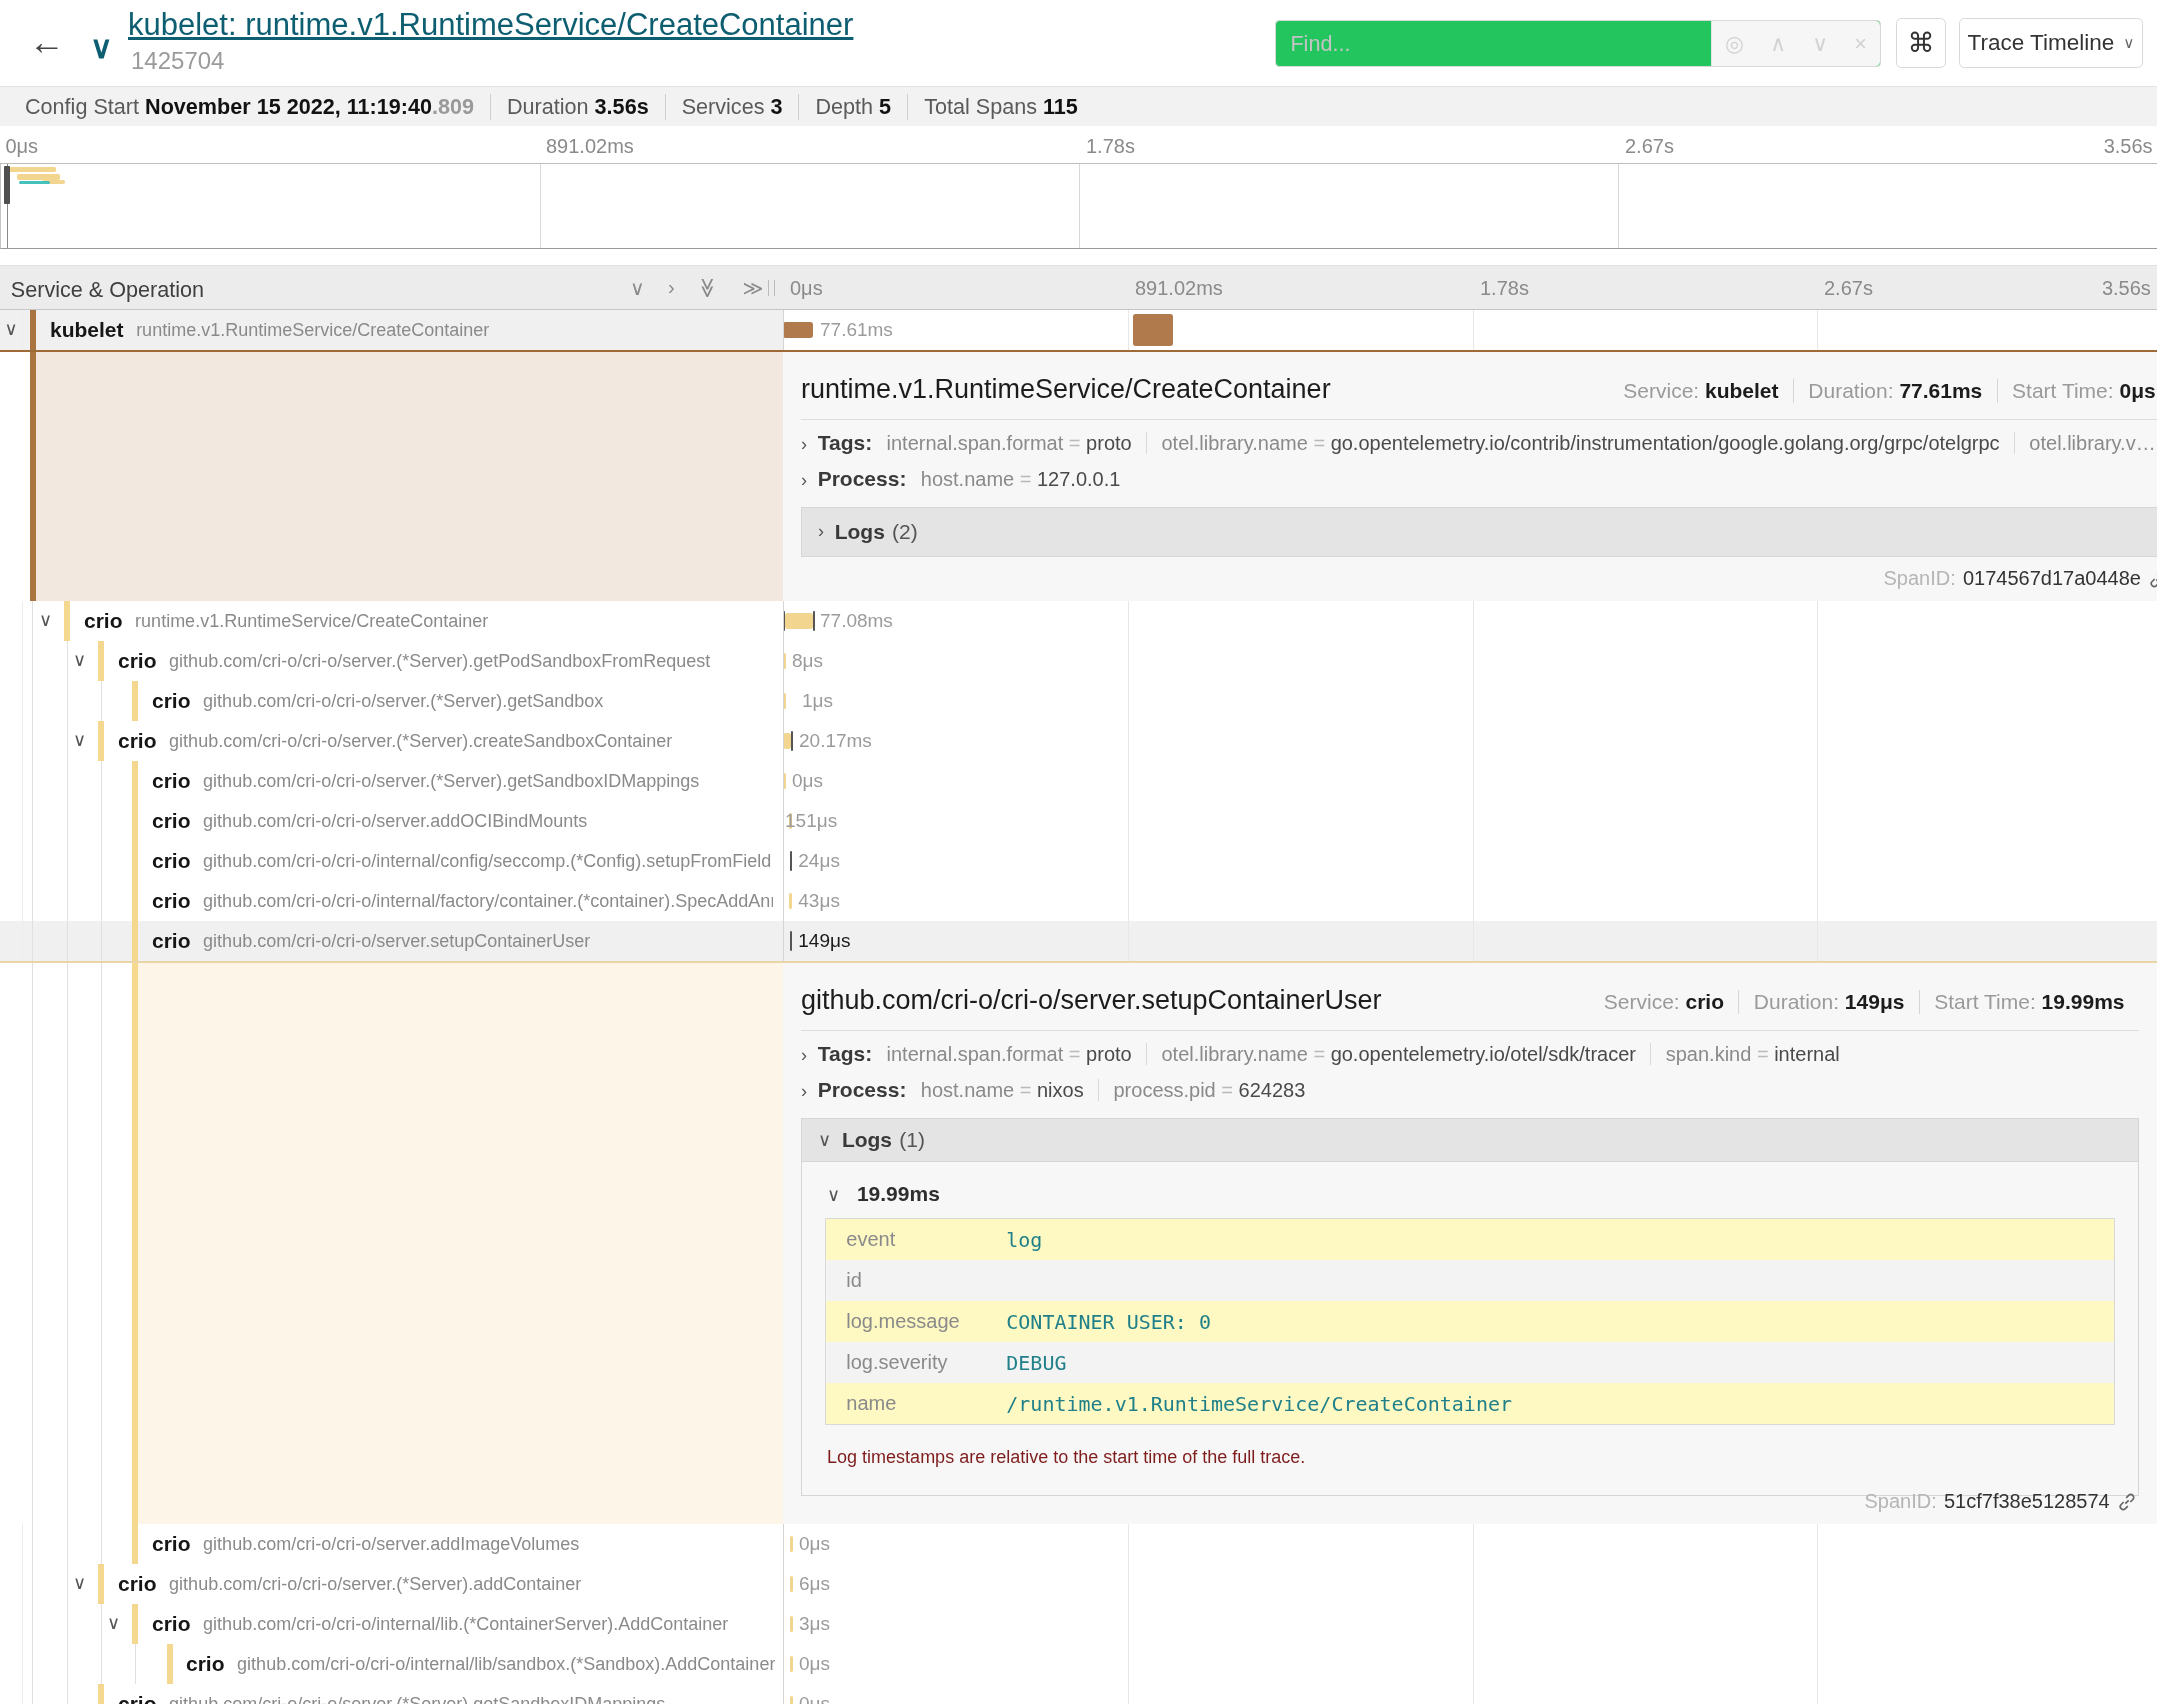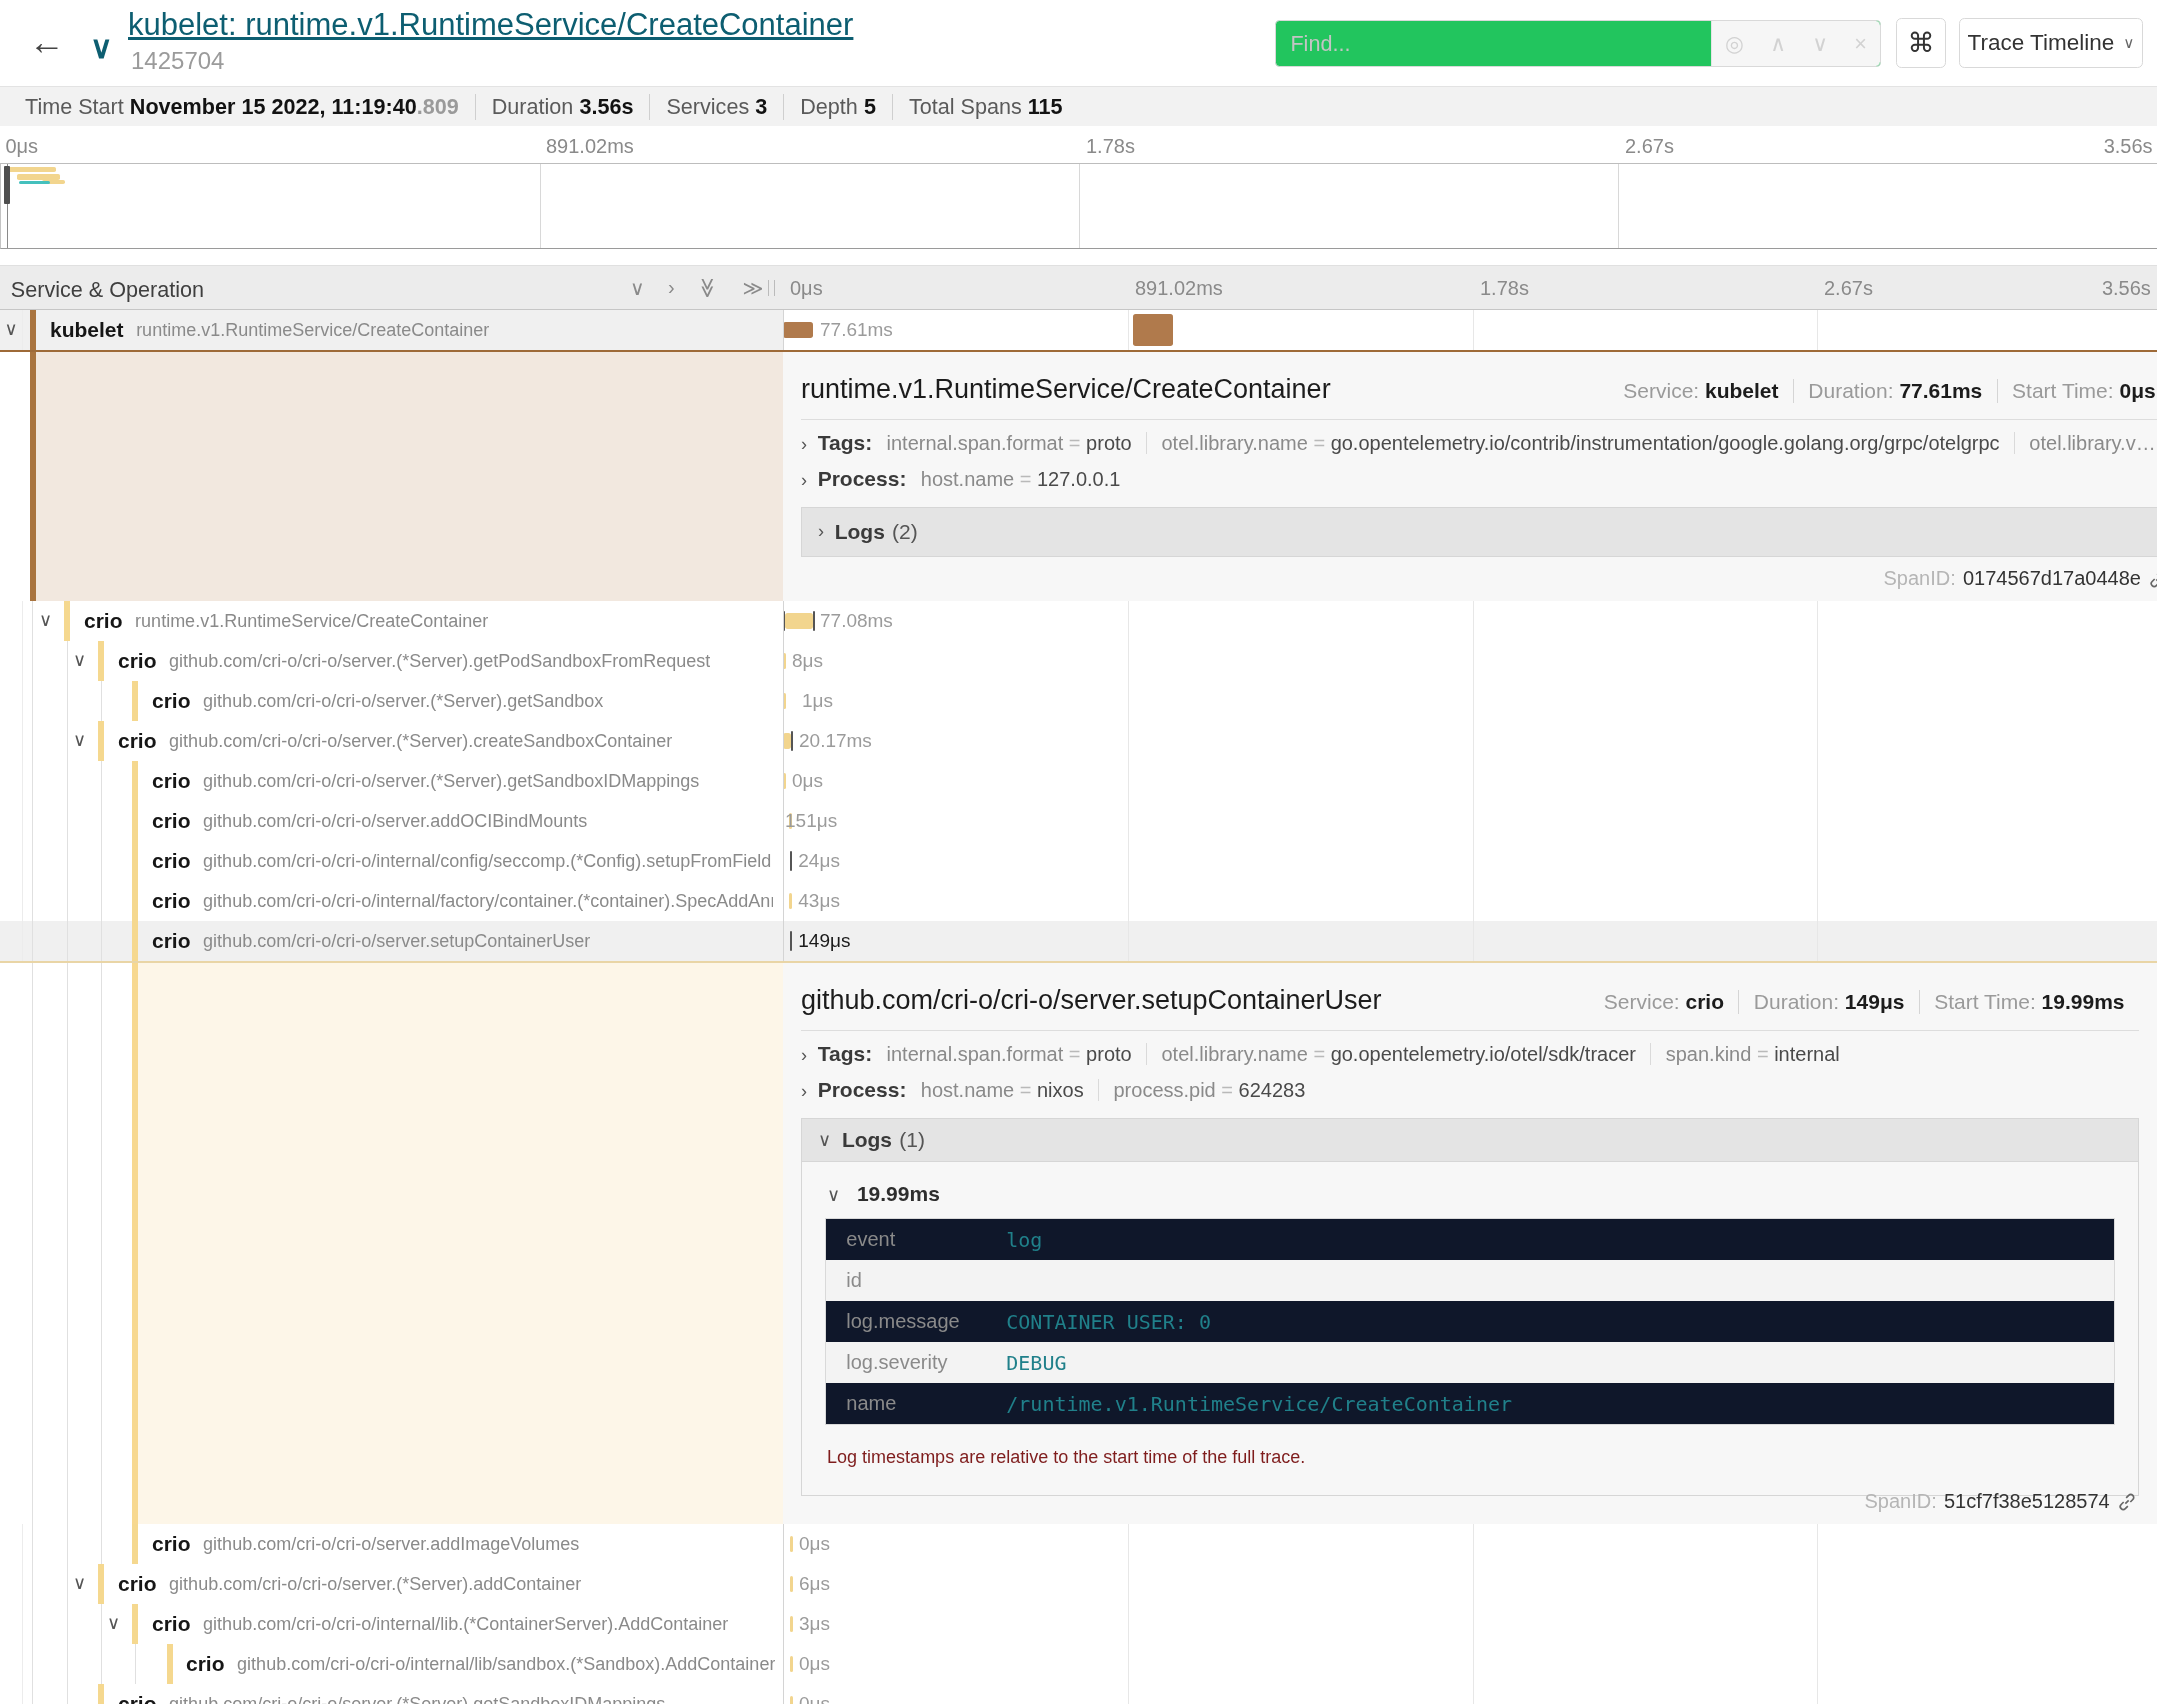--- a/index.html
+++ b/index.html
@@ -117,21 +117,21 @@
     display:flex; align-items:center; gap:7.2px; }
   .spanid b { color:#333; font-weight:400; }
 
   .logs-box { margin-top:10.8px; border:0.9px solid #d6d6d6; }
   .logs-box-header { height:43px; background:#e4e4e4; border-bottom:0.9px solid #d6d6d6;
     display:flex; align-items:center; padding-left:16px; font-size:21px; }
   .logs-box-body { padding:12.6px 23.4px 14.4px 23.4px; }
   .log-entry-head { font-size:21px; font-weight:700; color:#2e2e2e; margin:7.2px 0 12.6px 1.8px; }
   .log-entry-head .sec-caret { font-weight:400; }
   .log-table { background:#fff; border:0.9px solid #d9d9d9; }
-  .lt-row { display:flex; min-height:41px; align-items:center; background:#0f172a; }
+  .lt-row { display:flex; min-height:41px; align-items:center; background:#fef9c3; }
   .lt-row.alt { background:#f3f3f3; }
   .lt-key { flex:0 0 180px; padding-left:20px; font-size:20px; color:#8a8a8a; }
   .lt-val { flex:1; font-family:"DejaVu Sans Mono", monospace; font-size:20px; color:#20808a; }
   .logs-foot { margin-top:18px; padding:3.6px 1.8px 12.6px 1.8px; font-size:18px; color:#7f1d1d; }
 
   .link-icon { width:20px; height:20px; display:inline-block; }
 </style>
 </head>
 <body>
 
@@ -152,21 +152,21 @@
   </div>
   <div class="sq-btn cmd-btn">⌘</div>
   <div class="view-btn">
     <span>Trace Timeline</span>
     <span class="car">∨</span>
   </div>
 </div>
 
 <div class="stats-bar">
   <div class="stat">
-    <span>Time Start</span>
+    <span>Config Start</span>
     <b>November 15 2022, 11:19:40</b><span class="frac">.809</span>
   </div>
   <div class="stat">
     <span>Duration</span> <b>3.56s</b>
   </div>
   <div class="stat">
     <span>Services</span> <b>3</b>
   </div>
   <div class="stat">
     <span>Depth</span> <b>5</b>

